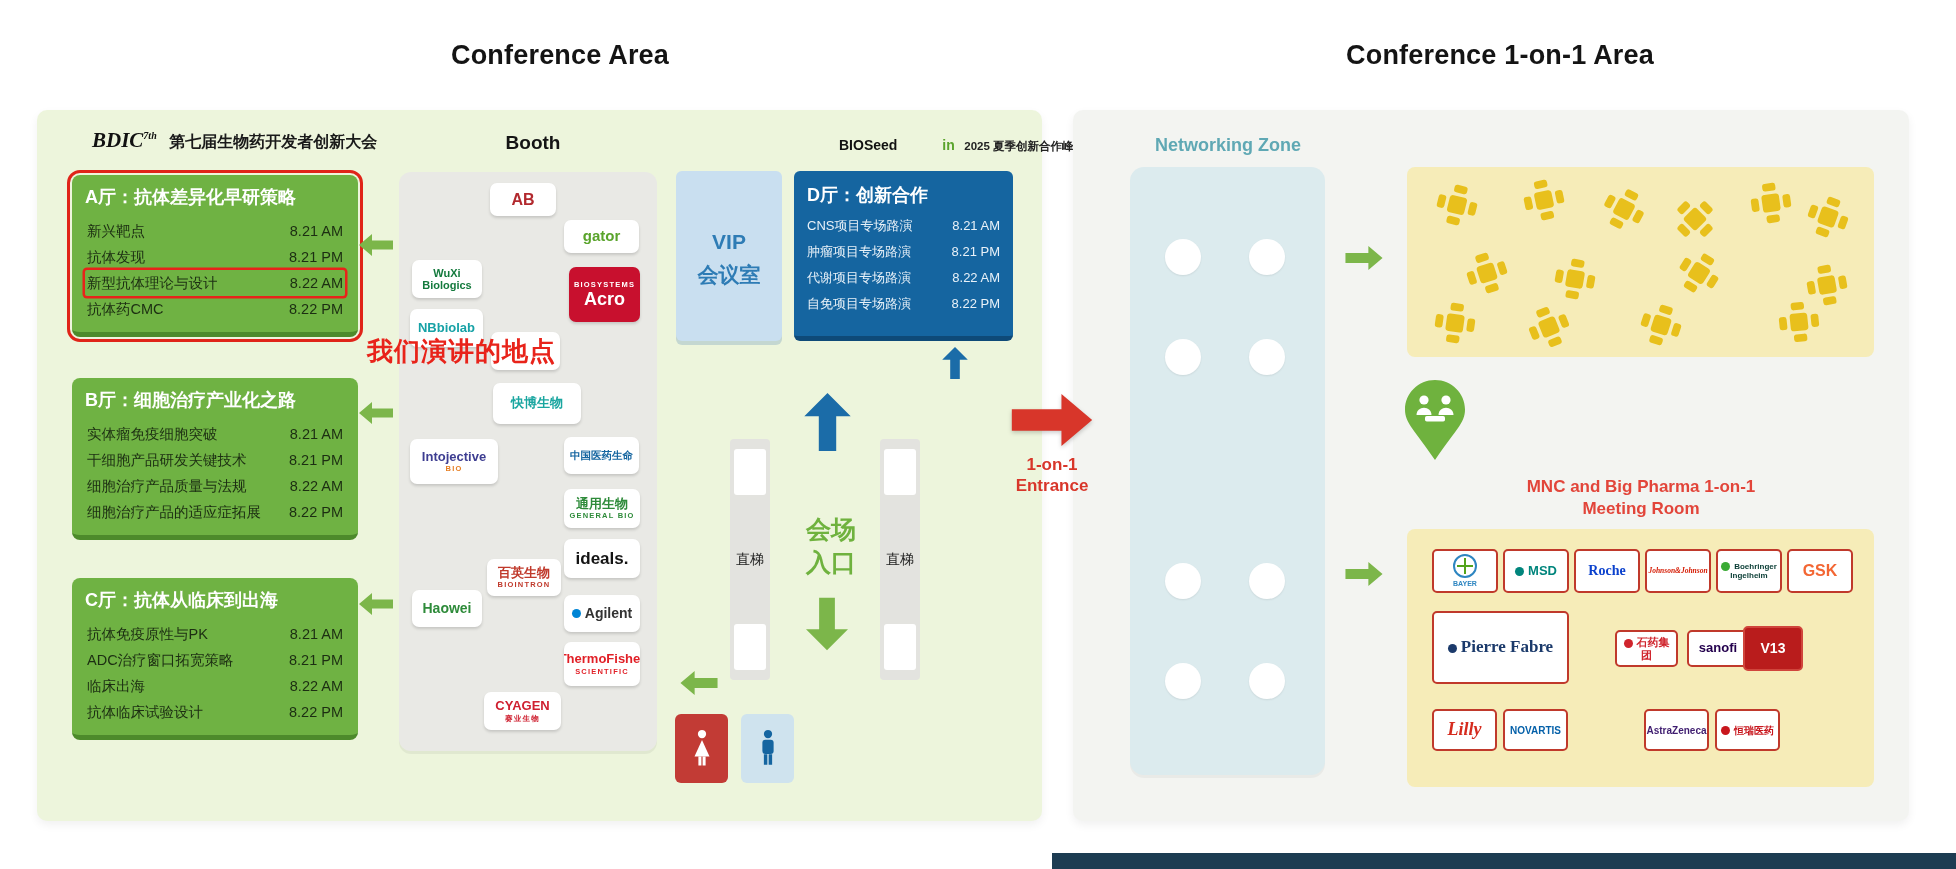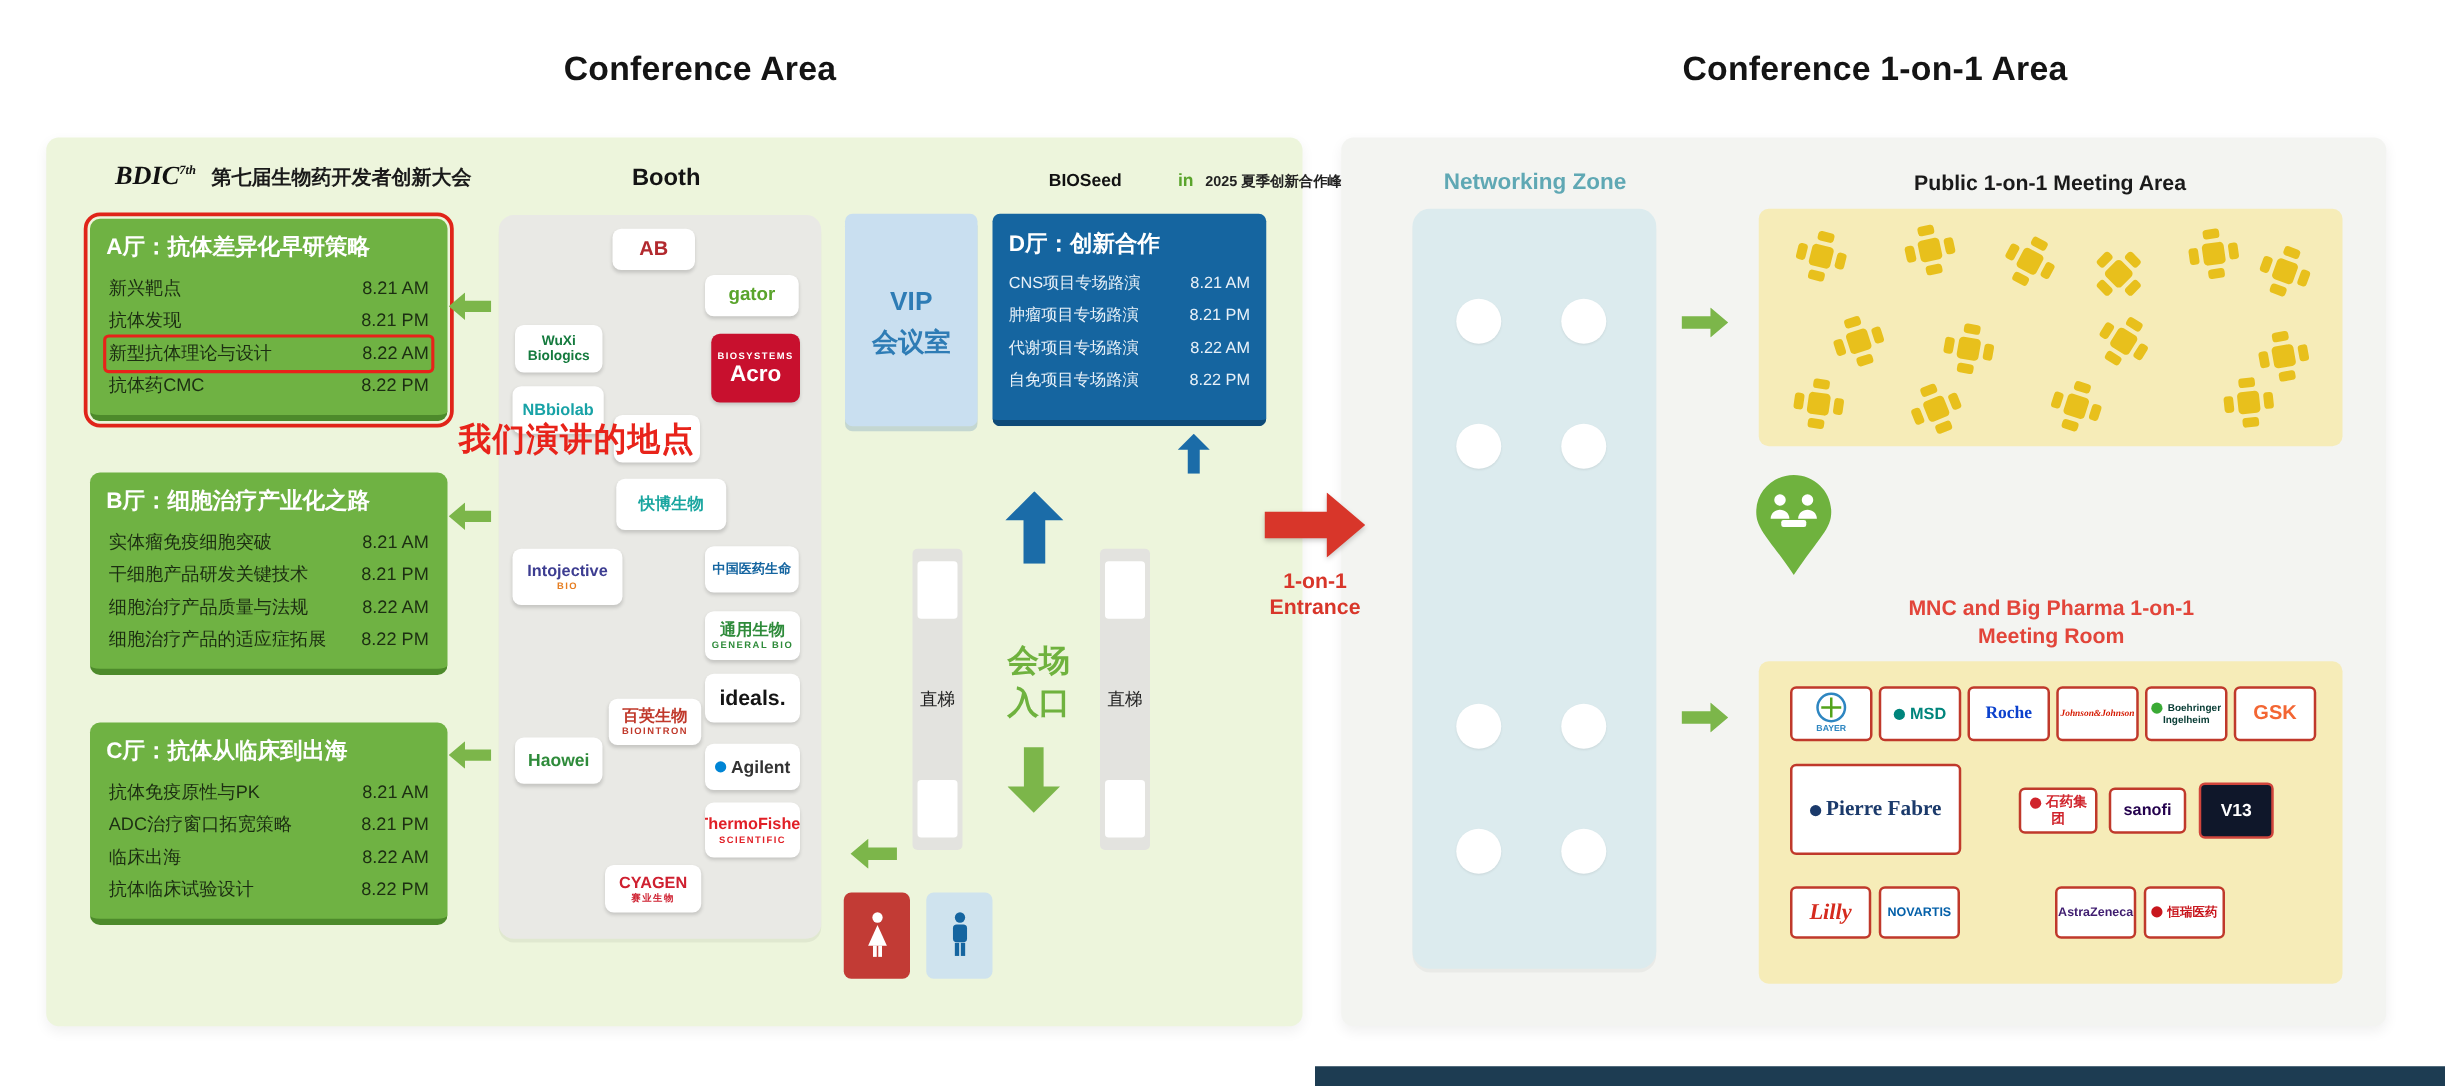--- a/index.html
+++ b/index.html
@@ -340,21 +340,20 @@
         <div class="nz-circle" style="left: 35px; top: 72px;"></div>
         <div class="nz-circle" style="left: 119px; top: 72px;"></div>
         <div class="nz-circle" style="left: 35px; top: 172px;"></div>
         <div class="nz-circle" style="left: 119px; top: 172px;"></div>
         <div class="nz-circle" style="left: 35px; top: 396px;"></div>
         <div class="nz-circle" style="left: 119px; top: 396px;"></div>
         <div class="nz-circle" style="left: 35px; top: 496px;"></div>
         <div class="nz-circle" style="left: 119px; top: 496px;"></div>
       </div>
 
-    <div class="public-label">Public 1-on-1 Meeting Area</div>
     <div class="public-box" id="publicBox">
         <div class="table-icon" style="left: 28px; top: 16px; transform: rotate(14deg);"><svg viewBox="0 0 40 40">
             <g fill="#e8c01c">
               <rect x="12" y="12" width="16" height="16" rx="3"></rect>
               <rect x="14" y="2" width="12" height="7" rx="2.5"></rect>
               <rect x="14" y="31" width="12" height="7" rx="2.5"></rect>
               <rect x="2" y="14" width="7" height="12" rx="2.5"></rect>
               <rect x="31" y="14" width="7" height="12" rx="2.5"></rect>
             </g>
           </svg></div>
@@ -522,21 +521,21 @@
         </div>
         <div class="ph-tile" style="left: 25px; top: 82px; width: 137px; height: 73px;">
           <div class="ph-name serif" style="color: rgb(27, 58, 107); font-size: 17px;"><span class="dot" style="background: rgb(27, 58, 107);"></span>Pierre Fabre</div>
         </div>
         <div class="ph-tile" style="left: 208px; top: 101px; width: 63px; height: 37px;">
           <div class="ph-name" style="color: rgb(208, 36, 44); font-size: 11px;"><span class="dot" style="background: rgb(208, 36, 44);"></span>石药集团</div>
         </div>
         <div class="ph-tile" style="left: 280px; top: 101px; width: 62px; height: 37px;">
           <div class="ph-name" style="color: rgb(35, 0, 77); font-size: 13px;">sanofi</div>
         </div>
-        <div class="ph-tile" style="left: 352px; top: 97px; width: 60px; height: 45px; background: #0f172a; border-color: rgb(208, 69, 60);">
+        <div class="ph-tile" style="left: 336px; top: 97px; width: 60px; height: 45px; background: #b91c1c; border-color: rgb(208, 69, 60);">
           <div class="ph-name" style="color: rgb(255, 255, 255); font-size: 14px;">V13</div>
         </div>
         <div class="ph-tile" style="left: 25px; top: 180px; width: 65px; height: 42px;">
           <div class="ph-name script" style="color: rgb(213, 43, 30); font-size: 18px;">Lilly</div>
         </div>
         <div class="ph-tile" style="left: 96px; top: 180px; width: 65px; height: 42px;">
           <div class="ph-name" style="color: rgb(4, 96, 169); font-size: 10px;">NOVARTIS</div>
         </div>
         <div class="ph-tile" style="left: 237px; top: 180px; width: 65px; height: 42px;">
           <div class="ph-name" style="color: rgb(63, 29, 112); font-size: 10px;">AstraZeneca</div>

